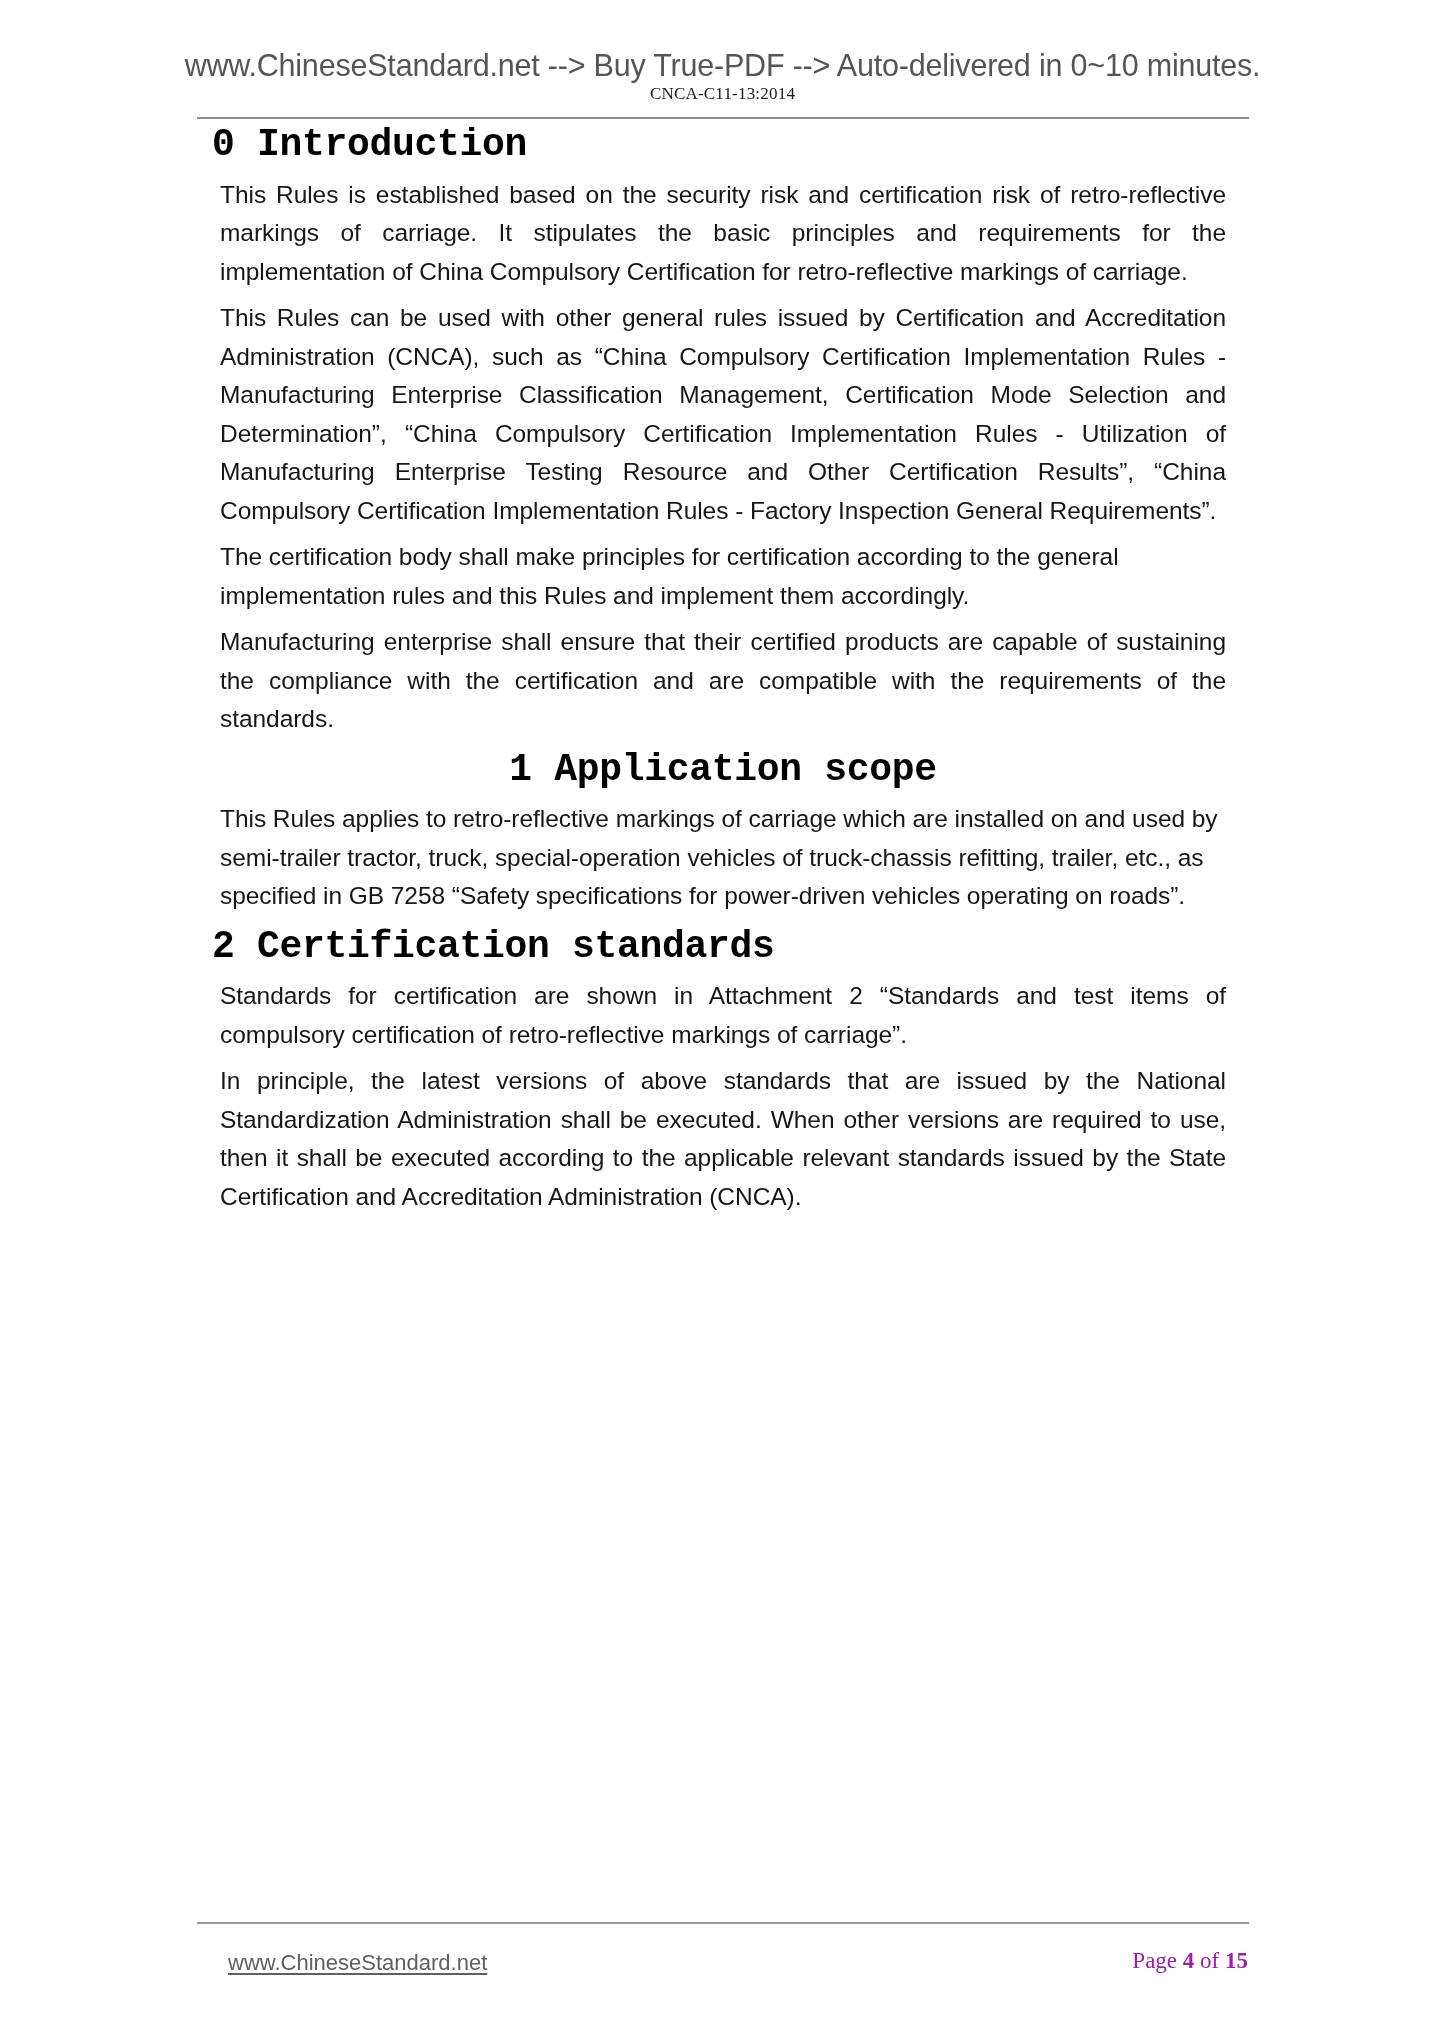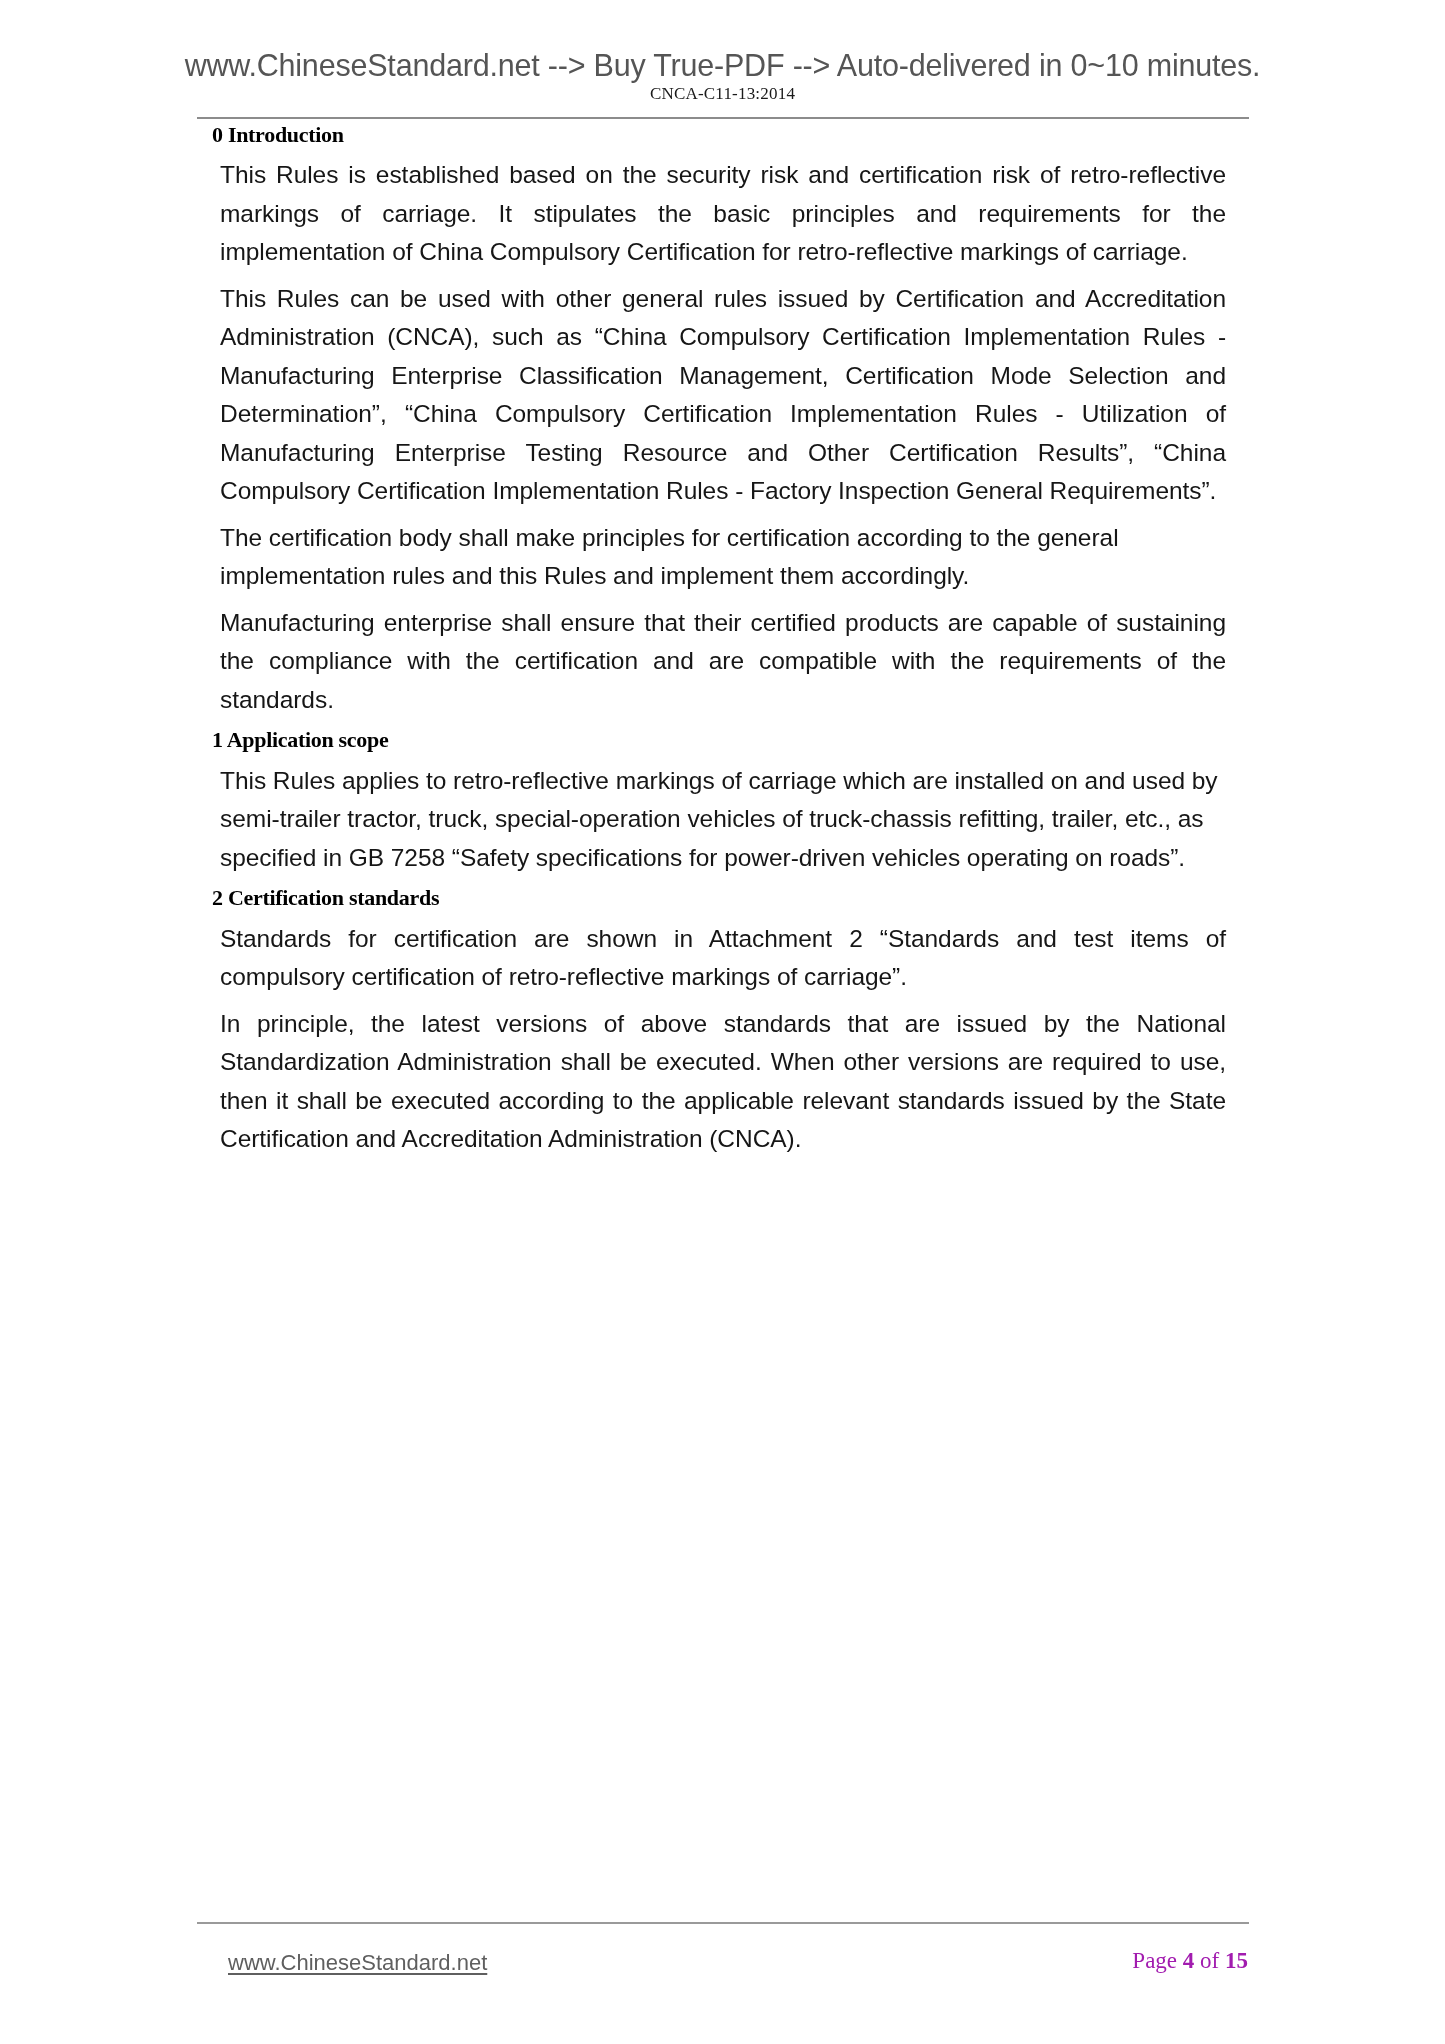--- a/index.html
+++ b/index.html
@@ -65,30 +65,30 @@
 
   
   .content {
     position: absolute;
     left: 212px;
     top: 122px;
     width: 1022px;
   }
 
   h2.section-heading {
-    font-family: Liberation Serif, serif;
+    font-family: Liberation Mono, monospace;
     font-weight: bold;
-    font-size: 22px;
+    font-size: 38px;
     line-height: 1.2;
     letter-spacing: -0.3px;
     color: #000000;
     margin: 0;
   }
   .heading-intro    { margin-top: 77px; }
-  .heading-scope    { margin-top: 86px; }
+  .heading-scope    { margin-top: 86px; text-align: center; }
   .heading-stds     { margin-top: 86px; }
 
   p.body-par {
     font-family: "Liberation Sans", sans-serif;
     font-size: 24.5px;
     line-height: 38.5px;
     color: #161616;
     margin: 8px;
     text-align: justify;
     text-justify: inter-word;

